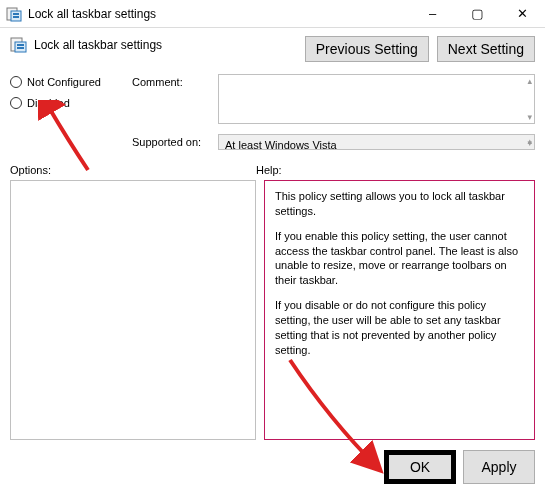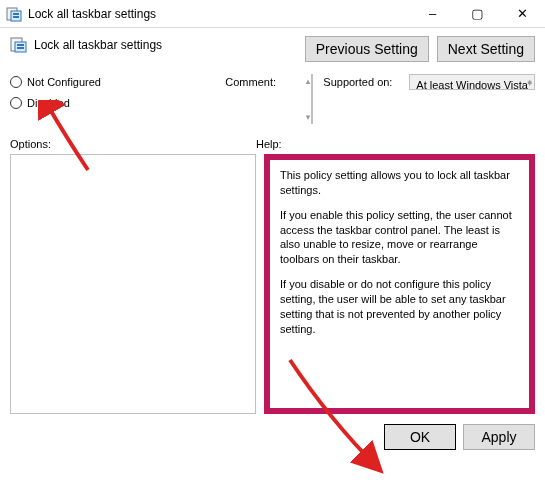--- a/index.html
+++ b/index.html
@@ -46,21 +46,21 @@
   .btn {
     background: #e1e1e1;
     border: 1px solid #adadad;
     font-size: 14px;
     padding: 4px 10px;
     min-width: 72px;
     text-align: center;
     cursor: default;
     font-family: inherit;
   }
-  .btn.default { border: 1px solid #000000; }
+  .btn.default { border: 5px solid #000000; }
   
   .mid { display: flex; gap: 12px; }
   .radios { width: 110px; padding-top: 2px; }
   .radio {
     display: flex; align-items: center; gap: 5px;
     margin-bottom: 9px;
     font-size: 11px;
     position: relative;
   }
   .rdot {
@@ -70,21 +70,21 @@
   }
   .rdot.sel::after {
     content: ""; width: 6px; height: 6px; border-radius: 50%;
     background: #1a75d1;
   }
   .cursor-overlay {
     position: absolute; left: 28px; top: 12px;
     font-size: 12px; pointer-events: none;
     transform: rotate(-15deg);
   }
-  .fields { flex: 1; display: flex; flex-direction: row; gap: 10px; justify-content: flex-end; }
+  .fields { flex: 1; display: flex; flex-direction: column; gap: 10px; }
   .field-row { display: flex; align-items: flex-start; gap: 8px; }
   .field-lbl { width: 78px; padding-top: 2px;}
   .comment-box, .supported-box {
     flex: 1; border: 1px solid #c0c0c0; background: #fff;
     font-size: 11px; position: relative;
   }
   .comment-box { height: 50px; }
   .supported-box {
     height: 16px; background: #f0f0f0;
     padding: 4px 6px;
@@ -99,21 +99,21 @@
   
   .oh-labels { display: flex; margin-top: 14px; margin-bottom: 4px; }
   .oh-labels .olab { width: 246px; }
   .oh-row { display: flex; gap: 8px; }
   .options-box {
     width: 246px; height: 260px;
     border: 1px solid #c0c0c0; background: #fff;
   }
   .help-box {
     flex: 1; height: 260px;
-    border: 6px solid #be185d; background: #fff;
+    border: 1px solid #be185d; background: #fff;
     padding: 8px 10px; font-size: 11px;
     line-height: 1.35;
     overflow: hidden;
   }
   .help-box p { margin: 0 0 10px 0; }
   
   .footer {
     display: flex; justify-content: flex-end; gap: 7px;
     margin-top: 10px;
   }

